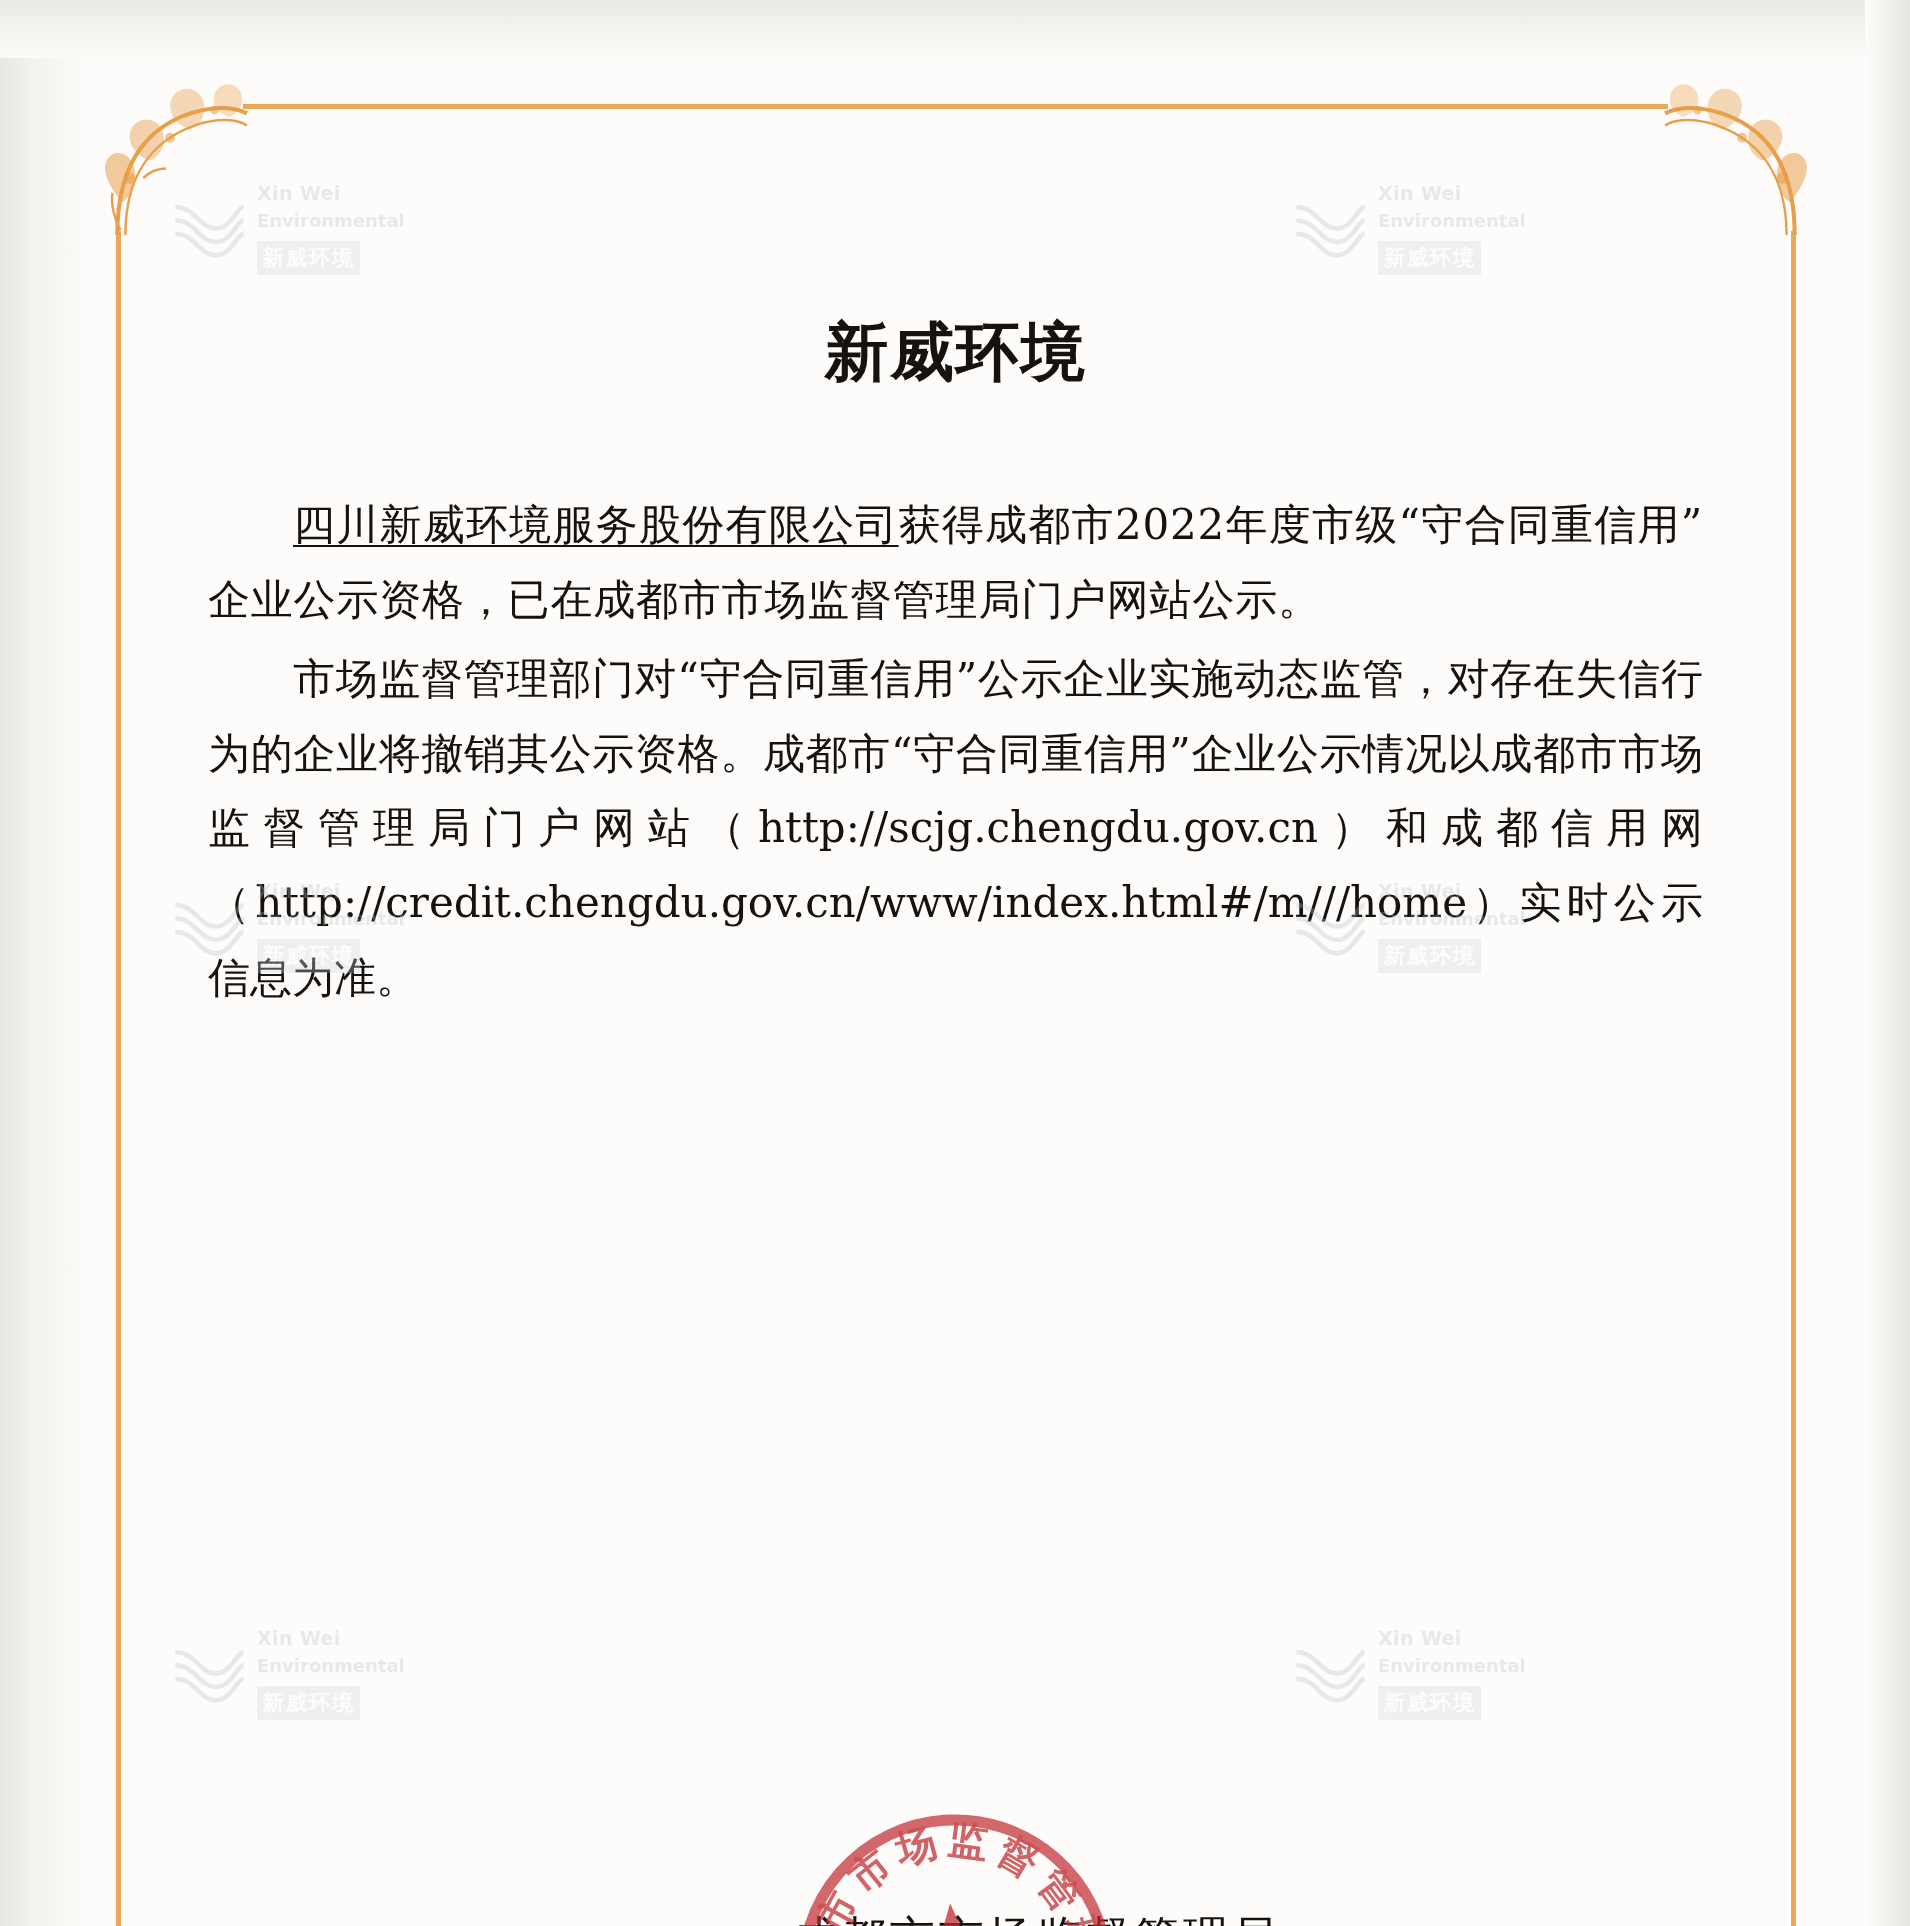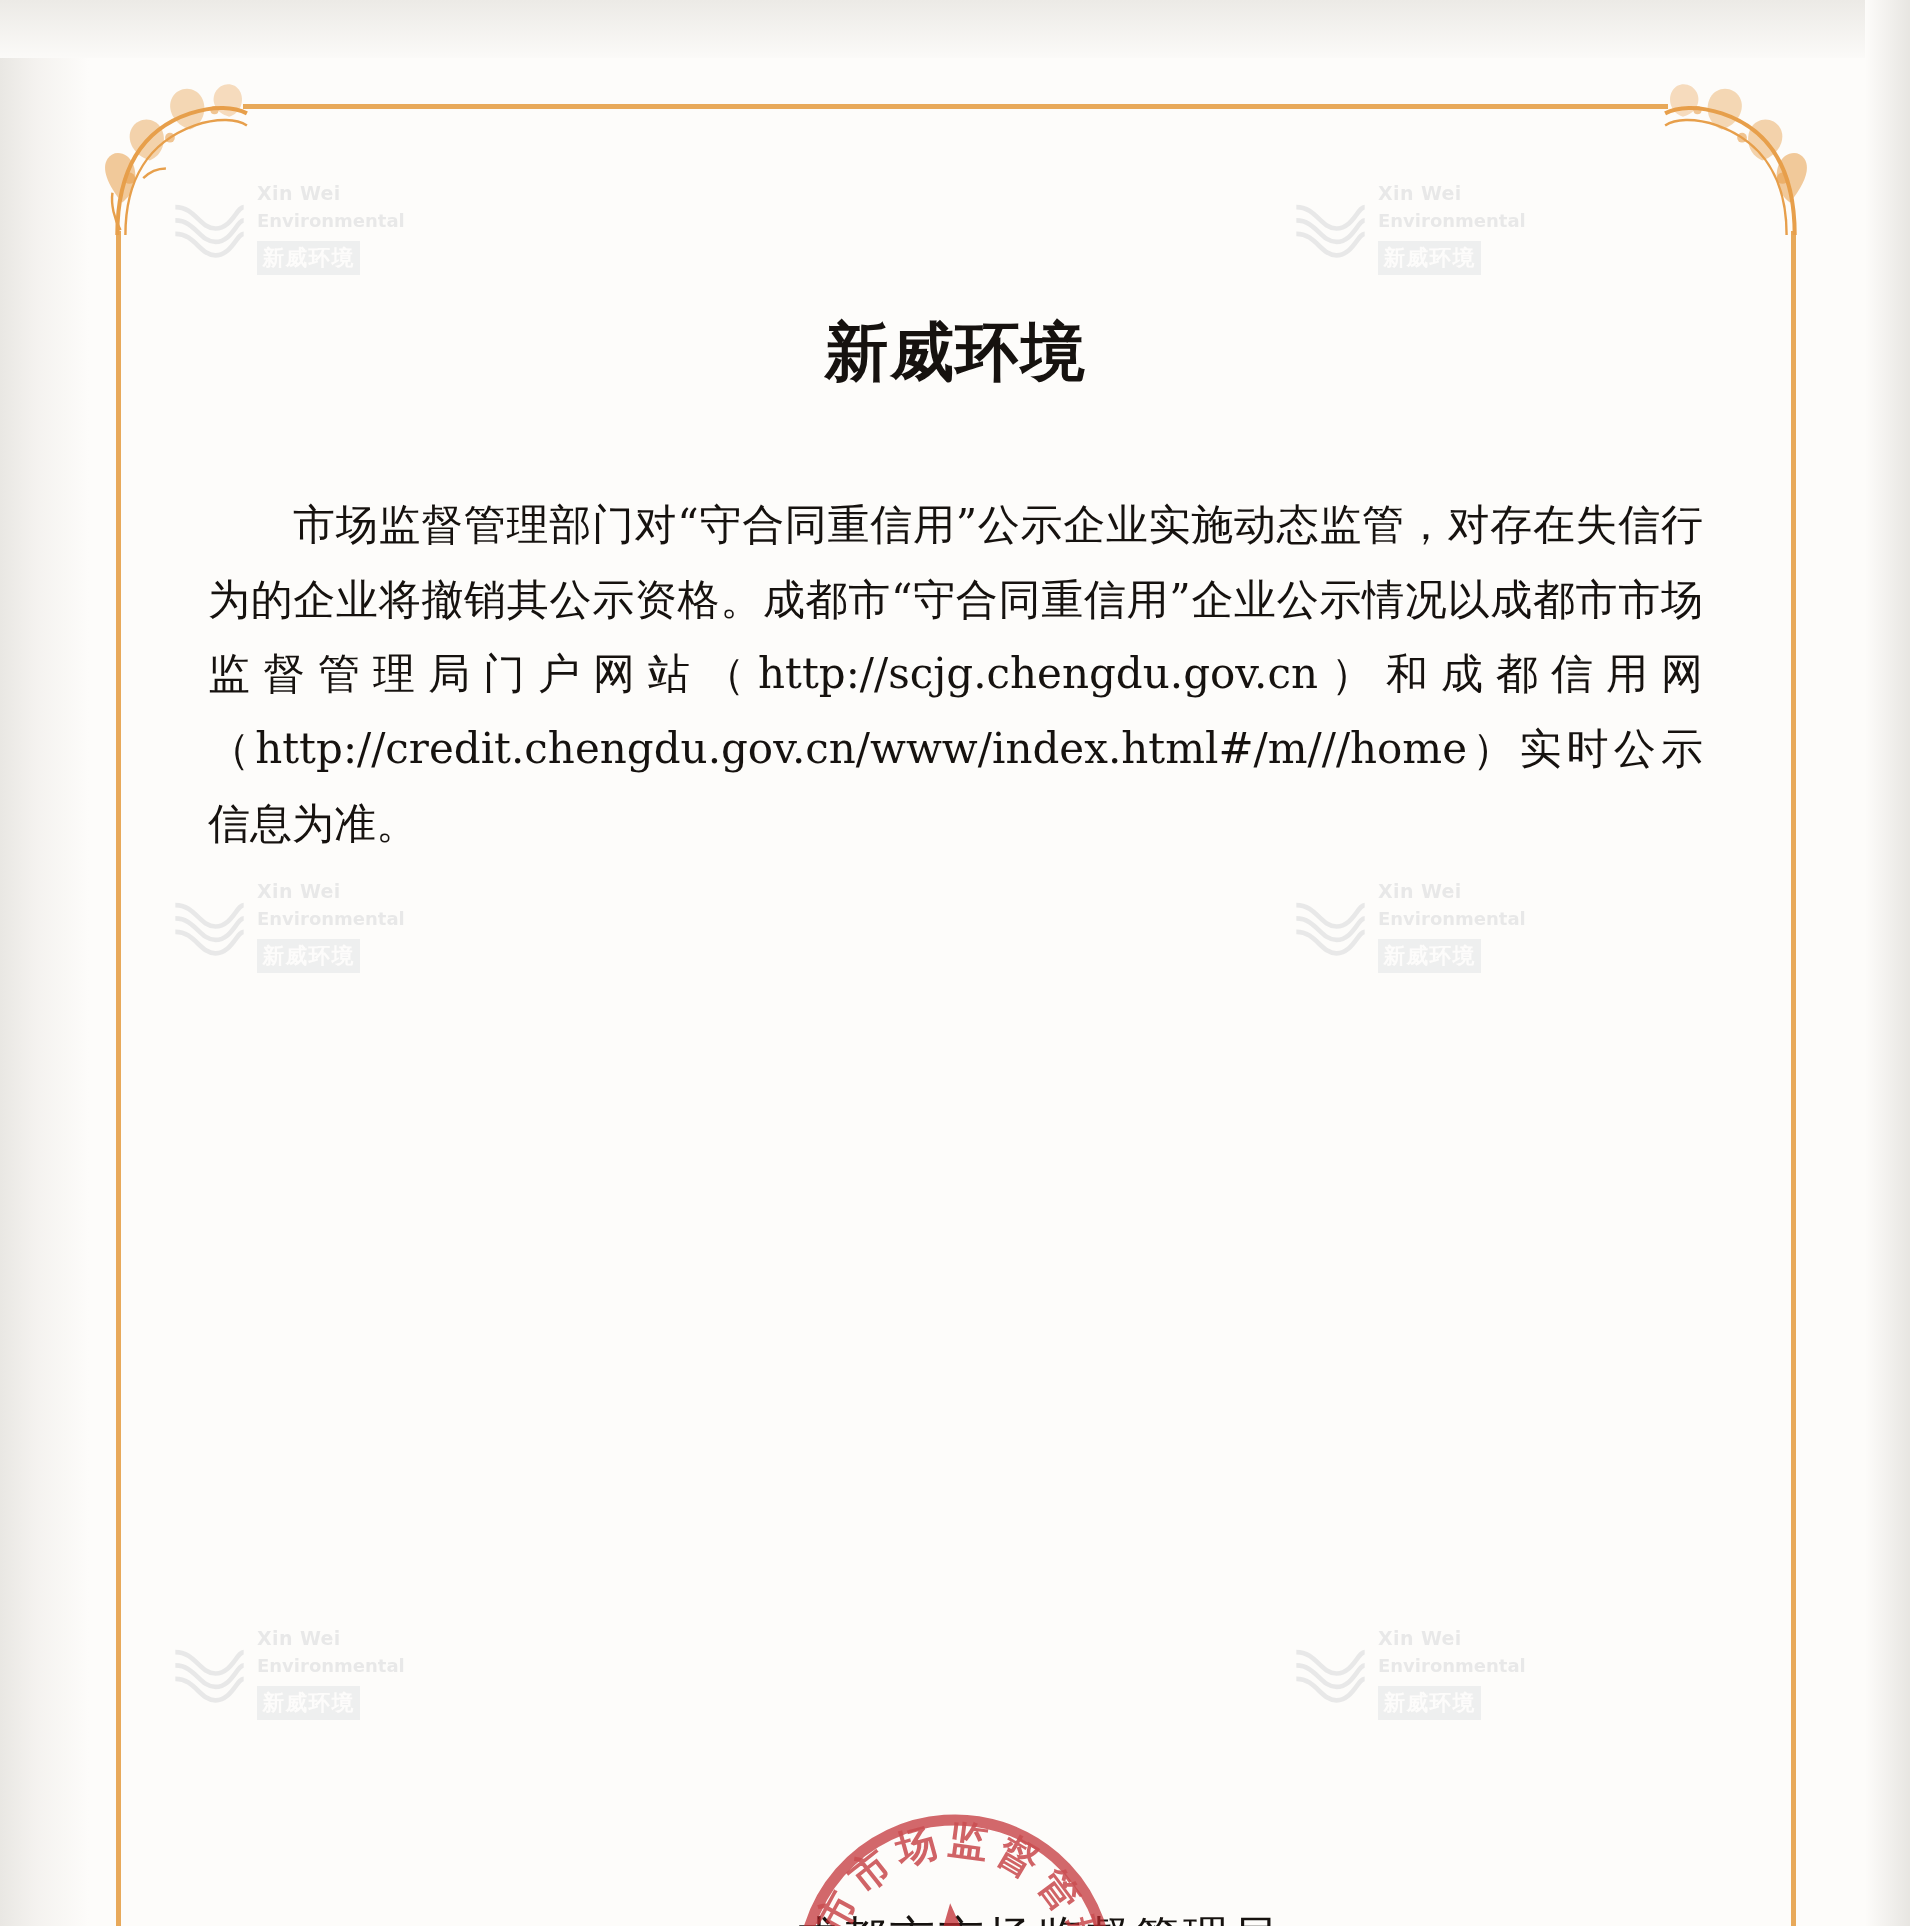--- a/index.html
+++ b/index.html
@@ -232,20 +232,21 @@
     </div>
 
   </div>
 
   <div class="content">
     <div class="title-block">
       <div class="title-line two">新威环境</div>
     </div>
 
     <div class="body-block">
+      <p class="para"><span class="company">四川新威环境服务股份有限公司</span><span>获得成都市2022年度市级“守合同重信用”企业公示资格，已在成都市市场监督管理局门户网站公示。</span></p>
       <p class="para urltext">市场监督管理部门对“守合同重信用”公示企业实施动态监管，对存在失信行为的企业将撤销其公示资格。成都市“守合同重信用”企业公示情况以成都市市场监督管理局门户网站（http://scjg.chengdu.gov.cn）和成都信用网（http://credit.chengdu.gov.cn/www/index.html#/m///home）实时公示信息为准。</p>
     </div>
   </div>
 
   <div class="sign-block">
     <div class="sign-line">成都市市场监督管理局</div>
 
   </div>
 
   <div class="seal">

